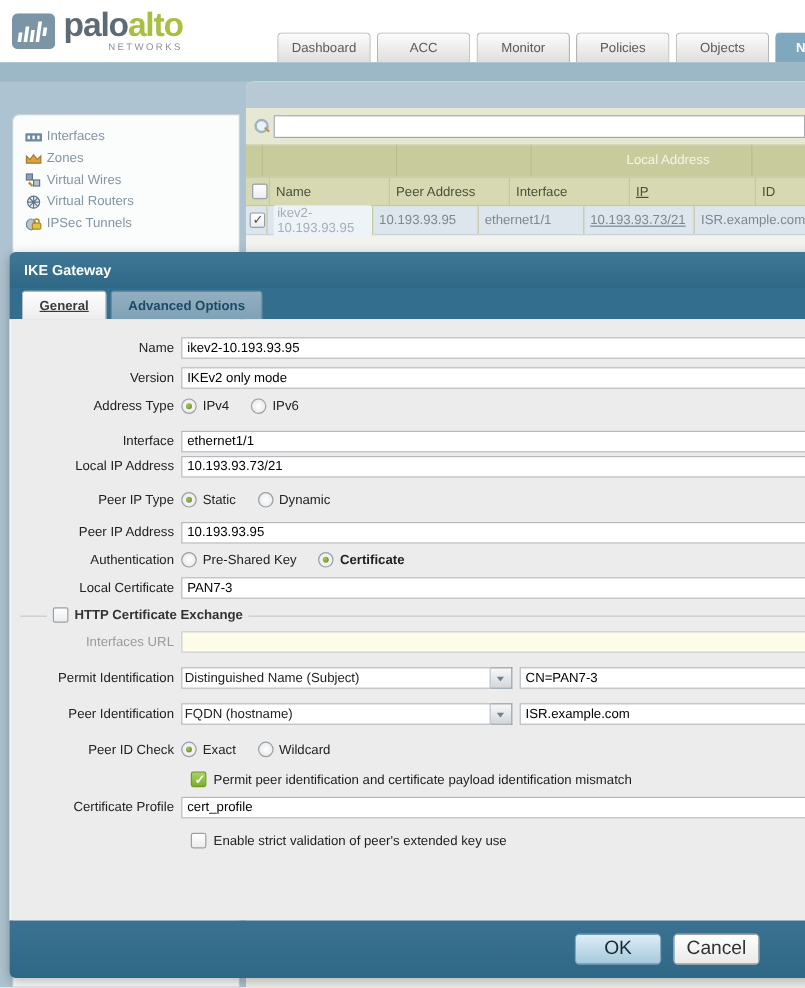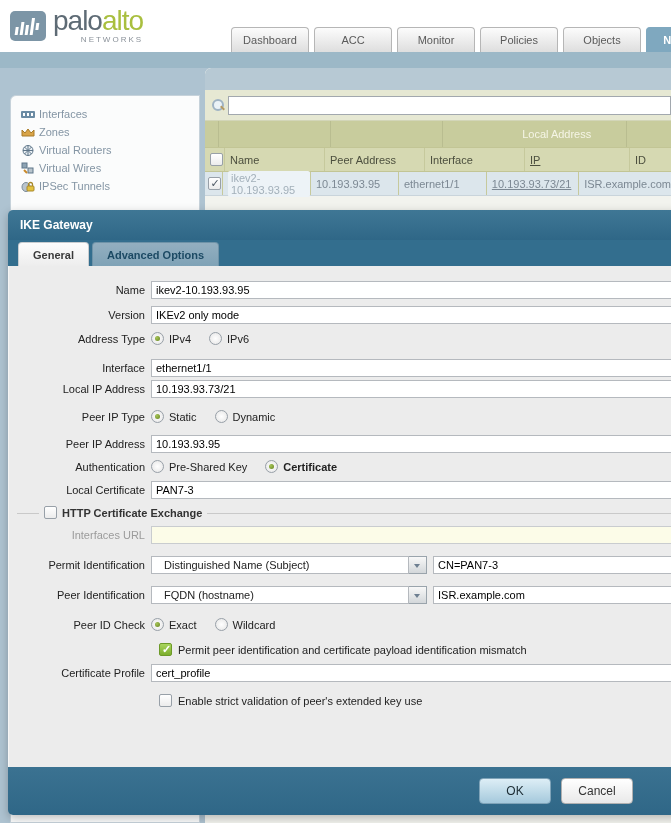--- a/index.html
+++ b/index.html
@@ -4,21 +4,21 @@
 <style>
   * { margin:0; padding:0; box-sizing:border-box; }
   html,body { font-family:"Liberation Sans", sans-serif; }
   .screen { position:relative; width:671px; height:823px; overflow:hidden; background:#AEC3D1; }
 
   
   .app-header { position:absolute; left:0; top:0; width:100%; height:52px; background:#fff; }
   .logo { position:absolute; left:10px; top:7px; display:flex; align-items:flex-start; }
   .logo-mark { margin-top:4px; }
   .logo-text { margin-left:7px; line-height:1; }
-  .logo-word { font-size:28px; font-weight:normal; letter-spacing:-1px; }
+  .logo-word { font-size:28px; font-weight:bold; letter-spacing:-1px; }
   .logo-word .palo { color:#5E6B75; }
   .logo-word .alto { color:#A9BF3F; }
   .logo-sub { font-size:8px; letter-spacing:2px; color:#8A9199; text-align:right; margin-top:1px; }
 
   .main-tabs { position:absolute; left:231px; bottom:0; display:flex; }
   .main-tab { width:78px; height:25px; margin-right:5px; background:linear-gradient(#FCFCFC,#DEDEDE);
     border:1px solid #B6B6B6; border-bottom:none; border-radius:4px 4px 0 0;
     font-size:11px; color:#5A5A5A; display:flex; align-items:center; justify-content:center; cursor:pointer; }
   .main-tab.active { background:#7FA8BF; border-color:#7FA8BF; color:#fff; font-weight:bold; }
 
@@ -61,47 +61,47 @@
   .cb.checked-green { background:linear-gradient(#A9D55D,#7CAE2D); border-color:#6D9A28; }
   .cb.checked-green::after { content:"\2713"; position:absolute; left:2px; top:-1px; font-size:11px; font-weight:bold; color:#fff; }
   .radio { width:13px; height:13px; border:1px solid #98A0A8; border-radius:50%; background:radial-gradient(#fff,#E4E4E4); display:inline-block; position:relative; flex:0 0 auto; }
   .radio.checked::after { content:""; position:absolute; left:3px; top:3px; width:5px; height:5px; border-radius:50%; background:radial-gradient(circle at 35% 35%, #A6C557, #64821F); }
 
   
   .dialog { position:absolute; left:8px; top:210px; width:680px; height:605px; border-radius:5px; box-shadow:0 3px 10px rgba(0,0,0,.25); }
   .dialog-title { height:30px; background:linear-gradient(#3F7795,#2F6787); border-radius:5px 5px 0 0; color:#fff; font-size:12px; font-weight:bold; display:flex; align-items:center; padding-left:12px; }
   .dialog-tabs { height:26px; background:#336E8E; display:flex; align-items:flex-end; padding-left:10px; }
   .dlg-tab { height:24px; padding:0 14px; font-size:11px; font-weight:bold; display:flex; align-items:center; border-radius:4px 4px 0 0; cursor:pointer; }
-  .dlg-tab.active { background:linear-gradient(#FDFDFD,#EDEDED); color:#3A3A3A; border:1px solid #C9CDD0; border-bottom:none; }
+  .dlg-tab.active { background:linear-gradient(#FDFDFD,#EDEDED); color:#3A3A3A; border:1px solid #C9CDD0; border-bottom:none;text-decoration:underline; }
   .dlg-tab.inactive { background:linear-gradient(#93AFC0,#7FA2B6); color:#1C4A64; border:1px solid #6E93A8; border-bottom:none; margin-left:3px; }
   .dialog-body { height:501px; background:#ECECEC; border-left:1px solid #F6F6F6; padding-top:15px; font-size:11px; color:#222; }
 
   .frm-row { display:flex; align-items:center; margin-bottom:7px; }
   .frm-label { flex:0 0 142px; text-align:right; padding-right:6px; color:#222; }
   .frm-input { flex:1; height:18px; border:1px solid #B5B9BE; background:#fff; font-size:11px; padding:0 4px; font-family:"Liberation Sans",sans-serif; color:#000; min-width:0; }
   .opt { display:flex; align-items:center; margin-right:18px; }
   .opt .radio { margin-right:5px; }
   .gap-s { margin-bottom:8px; } .gap-m { margin-bottom:12px; } .gap-l { margin-bottom:14px; } .gap-xs { margin-bottom:3px; }
 
   .fieldset { position:relative; border-top:1px solid #C9C9C9; margin:14px 0 12px 8px; padding-top:12px; }
   .fieldset-legend { position:absolute; left:22px; top:-8px; background:#ECECEC; padding:0 5px; display:flex; align-items:center; font-weight:bold; color:#333; }
   .fieldset-legend .cb { margin-right:5px; }
   .frm-label.muted { flex-basis:134px; color:#9B9B9B; }
   .frm-input.disabled { background:#FCFCE8; border-color:#C9CCCF; }
 
-  .select-box { width:258px; height:18px; border:1px solid #B5B9BE; background:#fff; display:flex; align-items:center; padding:0 12px; }
+  .select-box { width:258px; height:18px; border:1px solid #B5B9BE; background:#fff; display:flex; align-items:center; padding:0 2px; }
   .trigger { width:18px; height:18px; background:linear-gradient(#F8F8F8,#D3D7DA); border:1px solid #9AA4AC; border-left:none; position:relative; cursor:pointer; flex:0 0 auto; }
   .trigger::after { content:""; position:absolute; left:5px; top:7px; border-left:3px solid transparent; border-right:3px solid transparent; border-top:4px solid #6E7F91; }
   .sep { width:6px; flex:0 0 auto; }
 
   .cb-row { display:flex; align-items:center; margin-left:150px; }
   .cb-row .cb { margin-right:6px; }
 
   .dialog-footer { height:48px; background:linear-gradient(#3B7291,#2F6787); border-radius:0 0 5px 5px; display:flex; align-items:center; justify-content:flex-end; padding-right:55px; }
-  .btn { height:26px; width:72px; border-radius:4px; font-size:12px; display:flex; align-items:center; justify-content:center; cursor:pointer; margin-left:10px; }
+  .btn { height:26px; width:72px; border-radius:4px; font-size:16px; display:flex; align-items:center; justify-content:center; cursor:pointer; margin-left:10px; }
   .btn-ok { background:linear-gradient(#DDEEF6,#A5C9DC); border:1px solid #7FA3B8; color:#1B2B33; }
   .btn-cancel { background:linear-gradient(#FFFFFF,#E9E9E9); border:1px solid #B0B0B0; color:#333; }
 </style>
 </head>
 <body>
 
 <div class="screen">
 
   <div class="app-header">
     <div class="logo">
@@ -144,32 +144,32 @@
       <span>Interfaces</span>
     </div>
     <div class="side-item">
       <svg width="14" height="13" viewBox="0 0 14 13">
           <path d="M1 10 L1 4 L4 7 L7 3 L10 7 L13 4 L13 10 Z" fill="#D9A447" stroke="#A87B28" stroke-width="1"></path>
         </svg>
       <span>Zones</span>
     </div>
     <div class="side-item">
       <svg width="14" height="13" viewBox="0 0 14 13">
-          <circle cx="7" cy="6.5" r="5" fill="#EAF0F4" stroke="#5F7689"></circle>
-          <path d="M7 1.5 V11.5 M2 6.5 H12 M3.5 3 L10.5 10 M10.5 3 L3.5 10" stroke="#5F7689" stroke-width="1"></path>
-        </svg>
-      <span>Virtual Routers</span>
-    </div>
-    <div class="side-item">
-      <svg width="14" height="13" viewBox="0 0 14 13">
           <rect x="1" y="1" width="5" height="5" fill="#8DA3B3" stroke="#5F7689"></rect>
           <rect x="7" y="6" width="5" height="5" fill="#B8C4CC" stroke="#5F7689"></rect>
           <path d="M3 8 L6 11" stroke="#C98A2A" stroke-width="2"></path>
         </svg>
       <span>Virtual Wires</span>
+    </div>
+    <div class="side-item">
+      <svg width="14" height="13" viewBox="0 0 14 13">
+          <circle cx="7" cy="6.5" r="5" fill="#EAF0F4" stroke="#5F7689"></circle>
+          <path d="M7 1.5 V11.5 M2 6.5 H12 M3.5 3 L10.5 10 M10.5 3 L3.5 10" stroke="#5F7689" stroke-width="1"></path>
+        </svg>
+      <span>Virtual Routers</span>
     </div>
     <div class="side-item">
       <svg width="14" height="13" viewBox="0 0 14 13">
           <ellipse cx="5" cy="7" rx="4" ry="4.5" fill="#B9C4CC" stroke="#7A8A96"></ellipse>
           <rect x="6" y="6" width="7" height="5" rx="1" fill="#E3C23F" stroke="#A8882A"></rect>
           <path d="M7.5 6 V4.5 a2 2 0 0 1 4 0 V6" fill="none" stroke="#A8882A" stroke-width="1.3"></path>
         </svg>
       <span>IPSec Tunnels</span>
     </div>
   </div>

